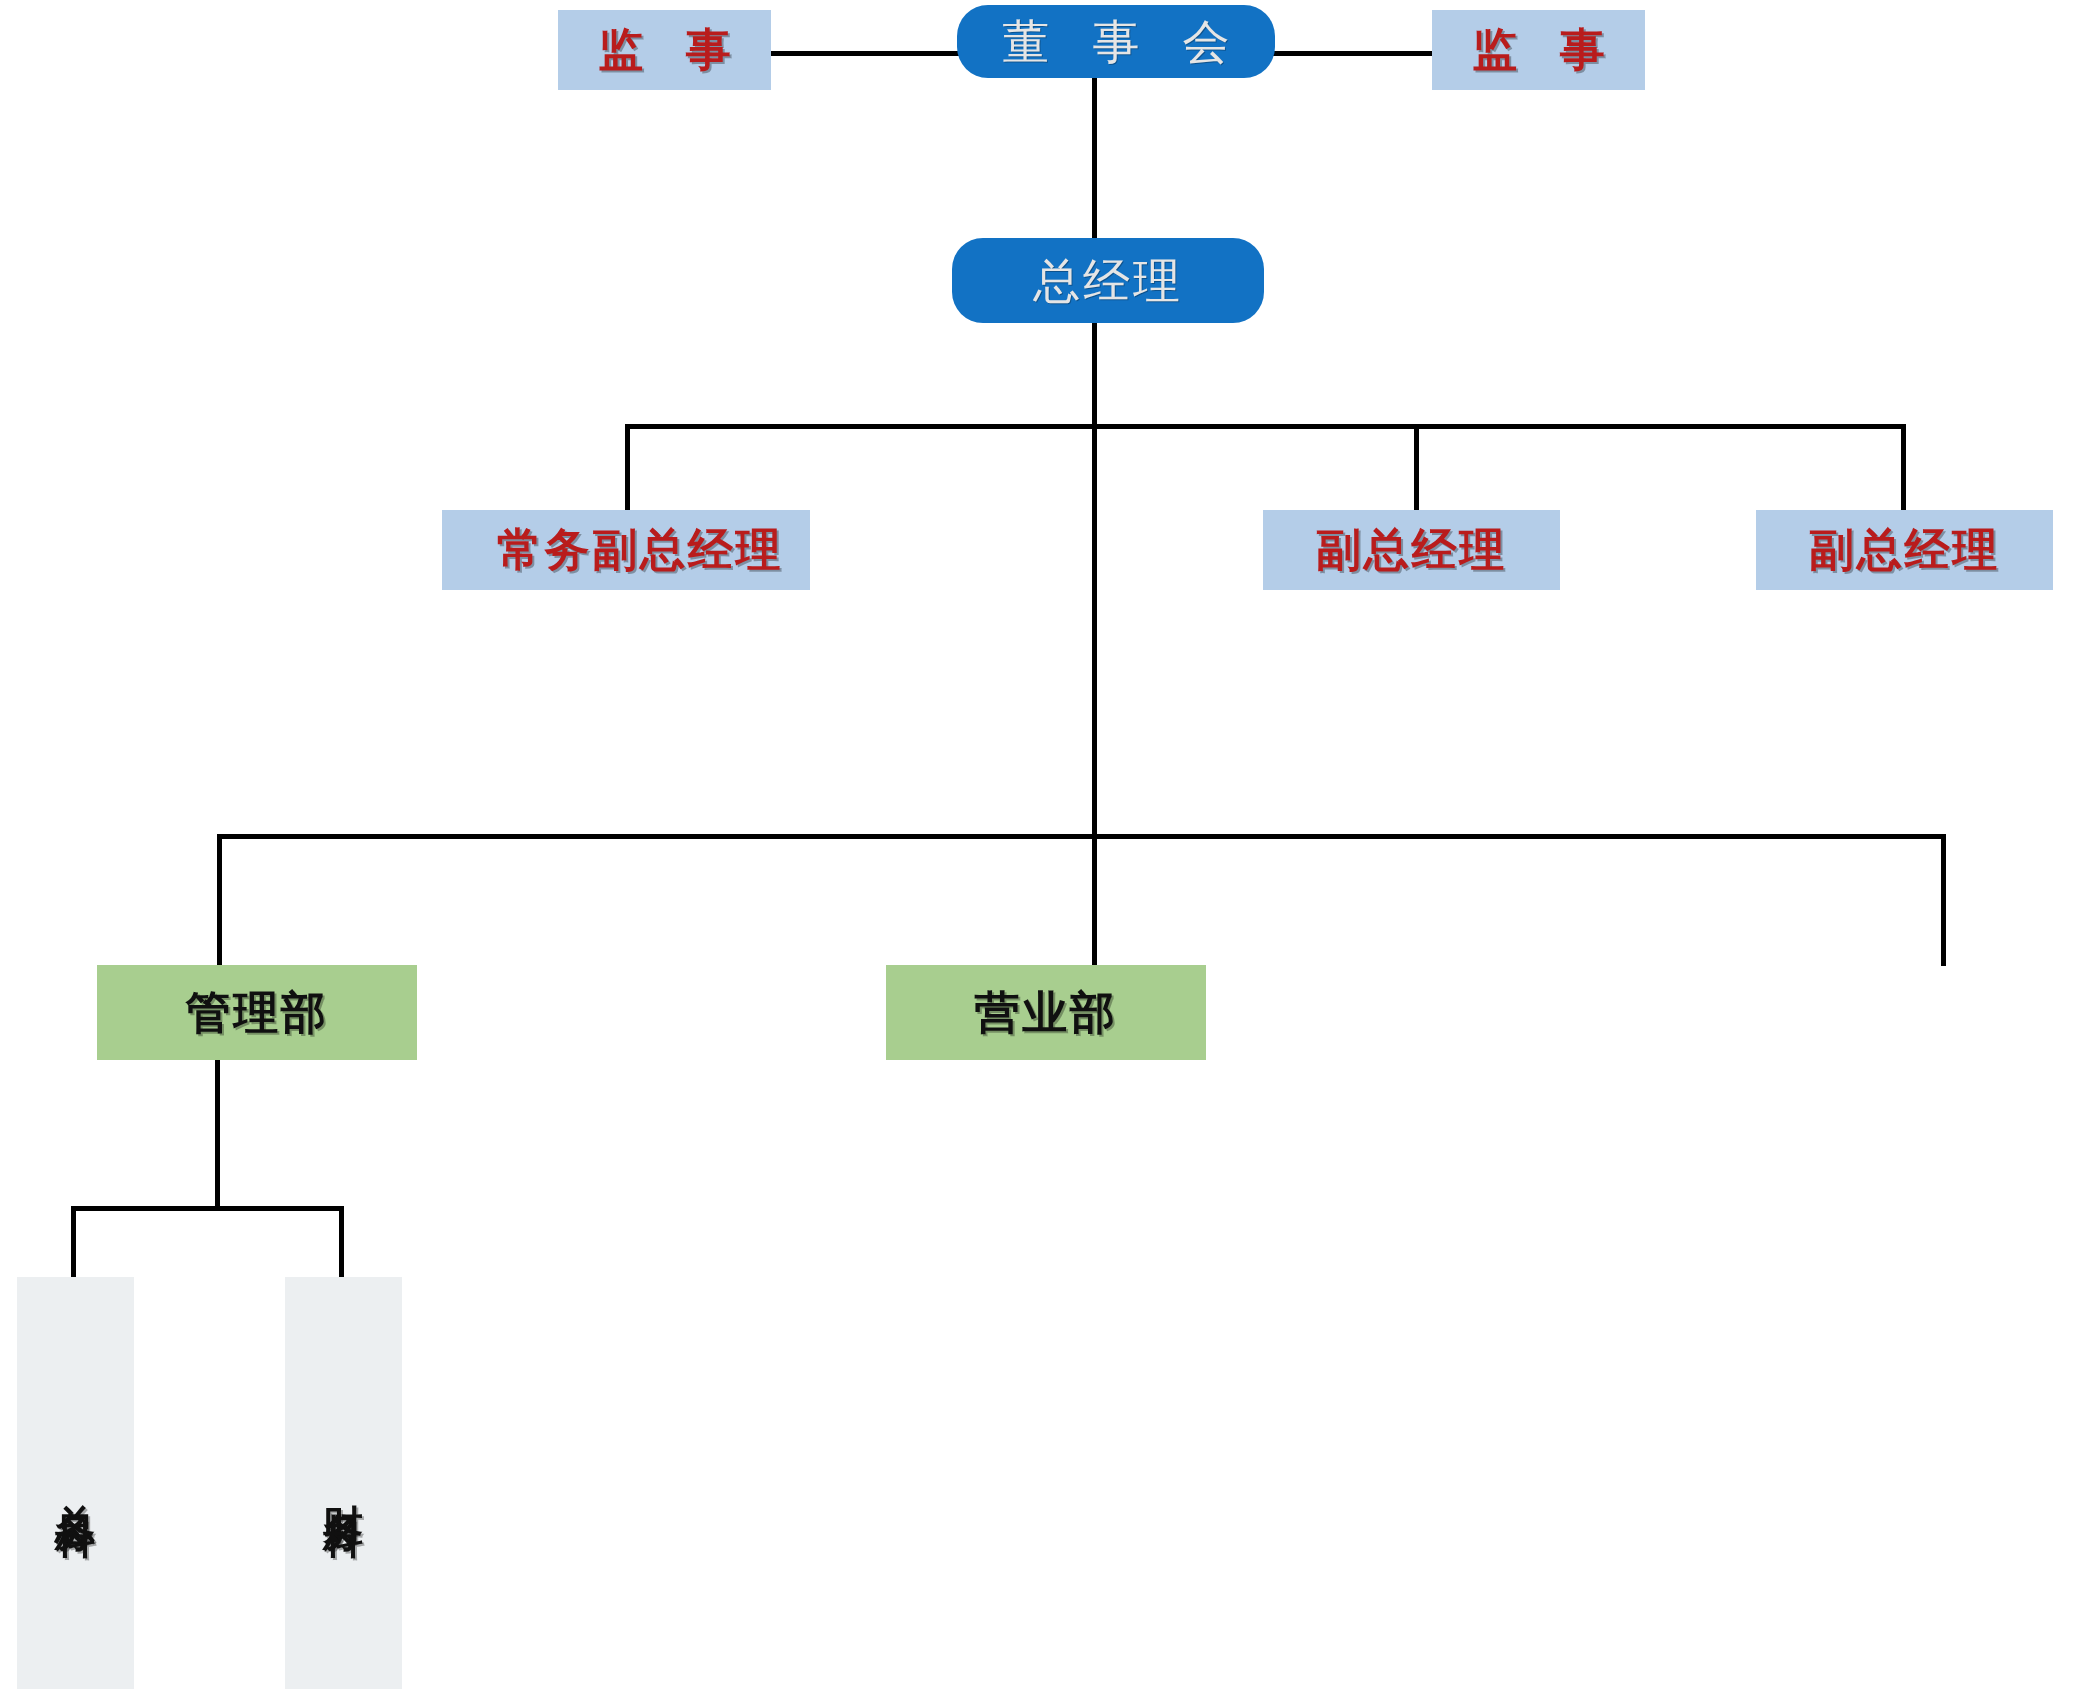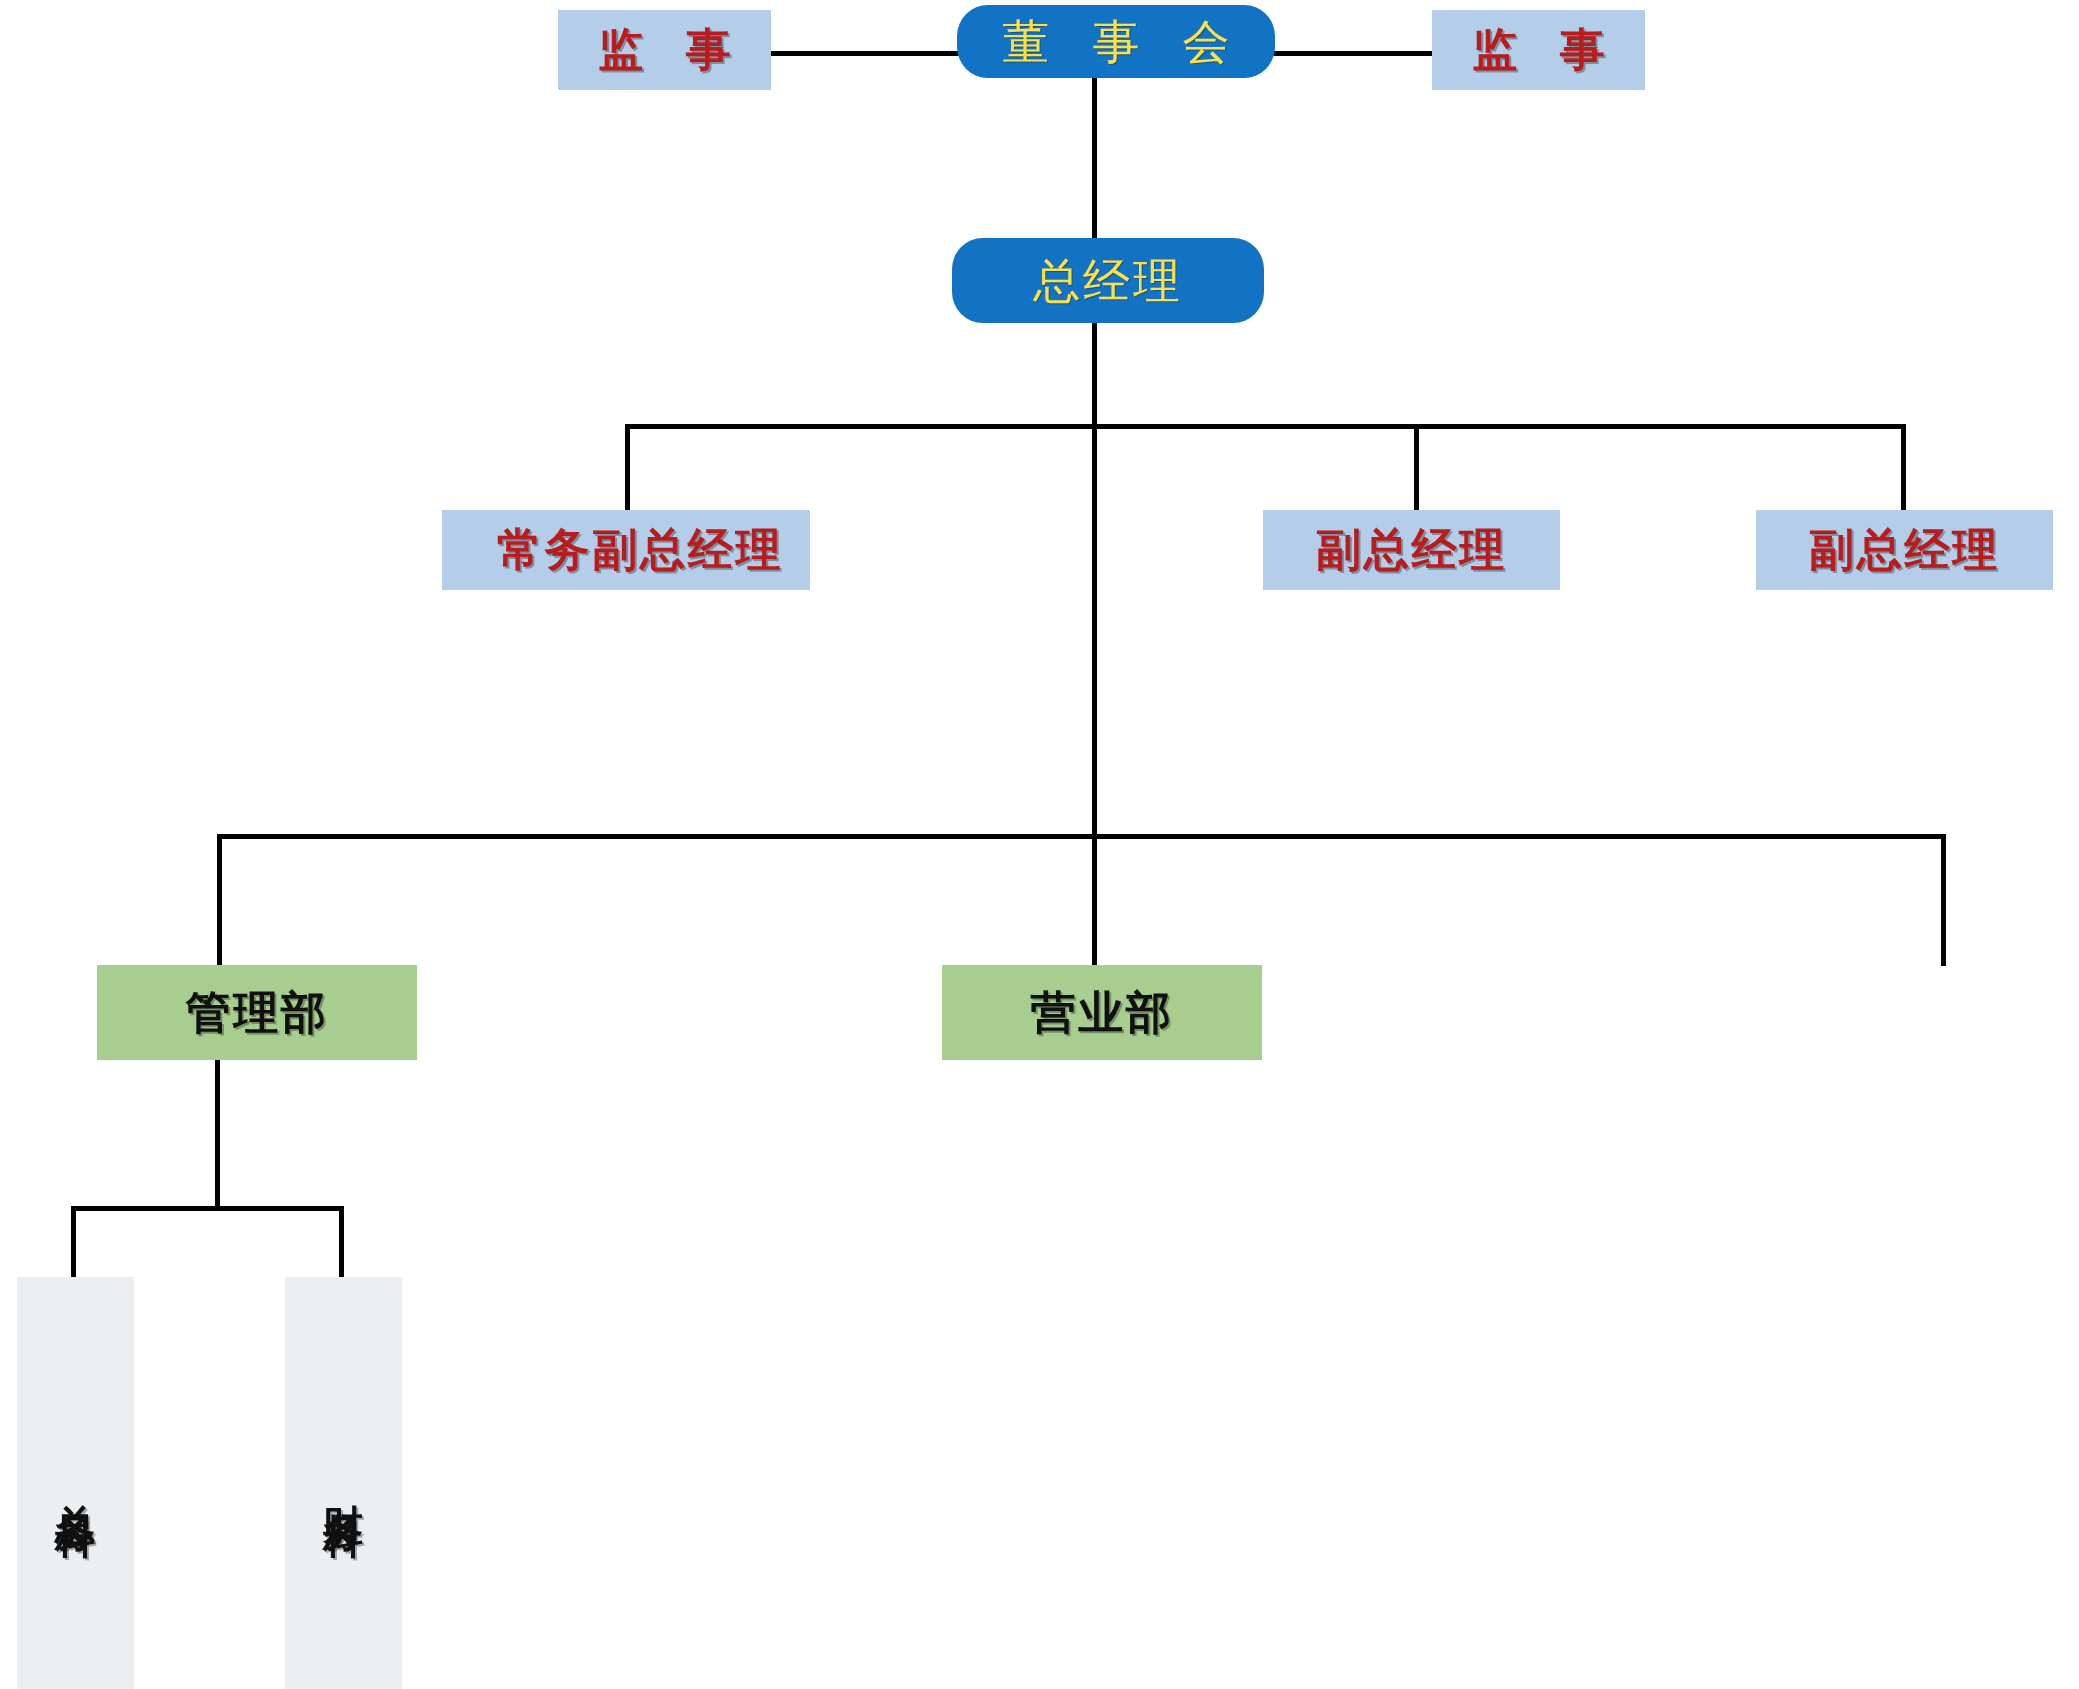--- a/index.html
+++ b/index.html
@@ -24,21 +24,21 @@
     align-items: center;
     justify-content: center;
     text-align: center;
     line-height: 1.1;
     letter-spacing: 0.06em;
     z-index: 3;
   }
   
   .node.primary {
     background: #1272C4;
-    color: #fde047;
+    color: #e5e5e5;
     font-size: 47px;
     font-weight: 400;
     text-shadow: 1px 1px 0 rgba(0,0,0,0.28);
     border-radius: 31px;
   }
   
   .node.secondary {
     background: #B4CDE8;
     color: #b91c1c;
     font-size: 45px;
@@ -124,20 +124,20 @@
   <div class="node primary" style="left:952px; top:238px; width:312px; height:85px;">总经理</div>
 
   <div class="node secondary" style="left:442px; top:510px; width:368px; height:80px;padding-left:28px;">常务副总经理</div>
 
   <div class="node secondary" style="left:1263px; top:510px; width:297px; height:80px;">副总经理</div>
 
   <div class="node secondary" style="left:1756px; top:510px; width:297px; height:80px;">副总经理</div>
 
   <div class="node dept" style="left:61px; top:965px; width:320px; height:95px;margin-left:36px;">管理部</div>
 
-  <div class="node dept" style="left:942px; top:965px; width:320px; height:95px;">营业部</div>
+  <div class="node dept" style="left:886px; top:965px; width:320px; height:95px;">营业部</div>
 
 
   <div class="node section" style="left:17px; top:1277px; width:117px; height:412px;">总务科</div>
 
   <div class="node section" style="left:285px; top:1277px; width:117px; height:412px;">财务科</div>
 
 </div>
 
 </body></html>

